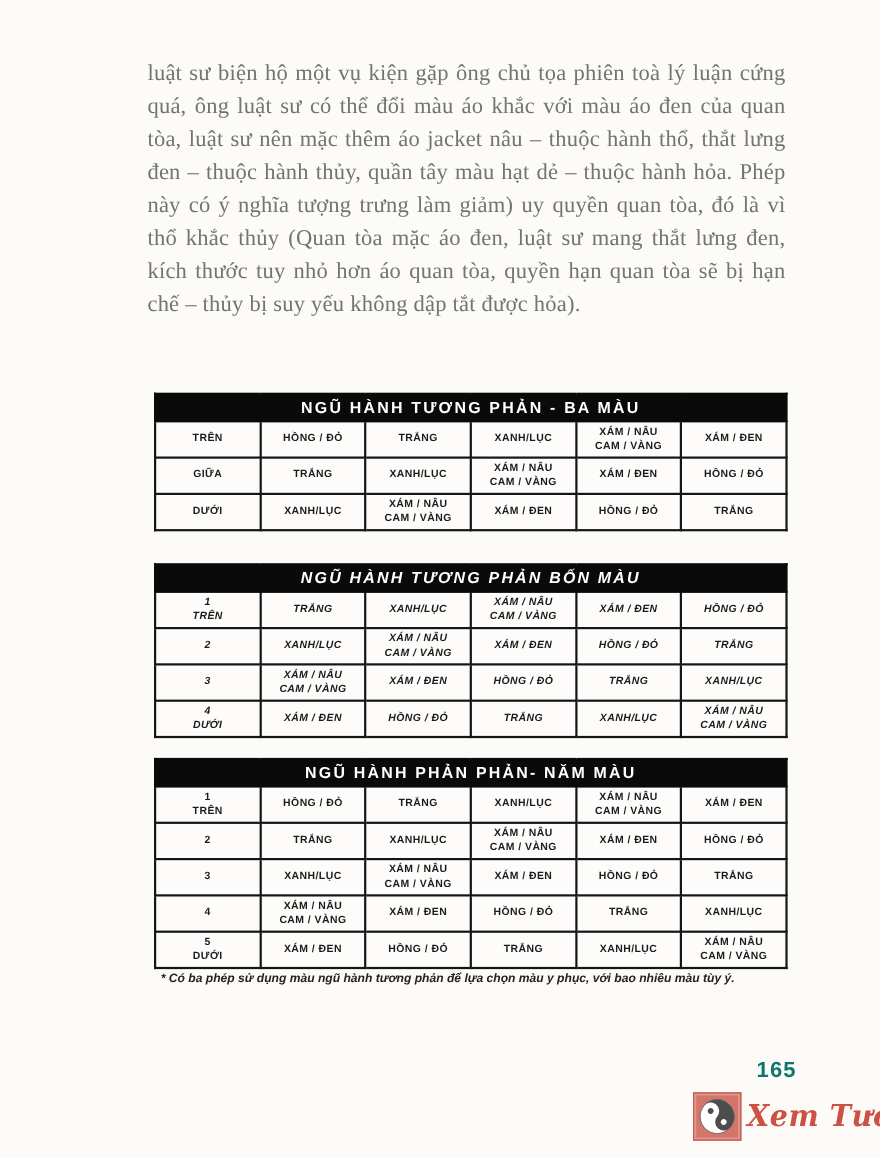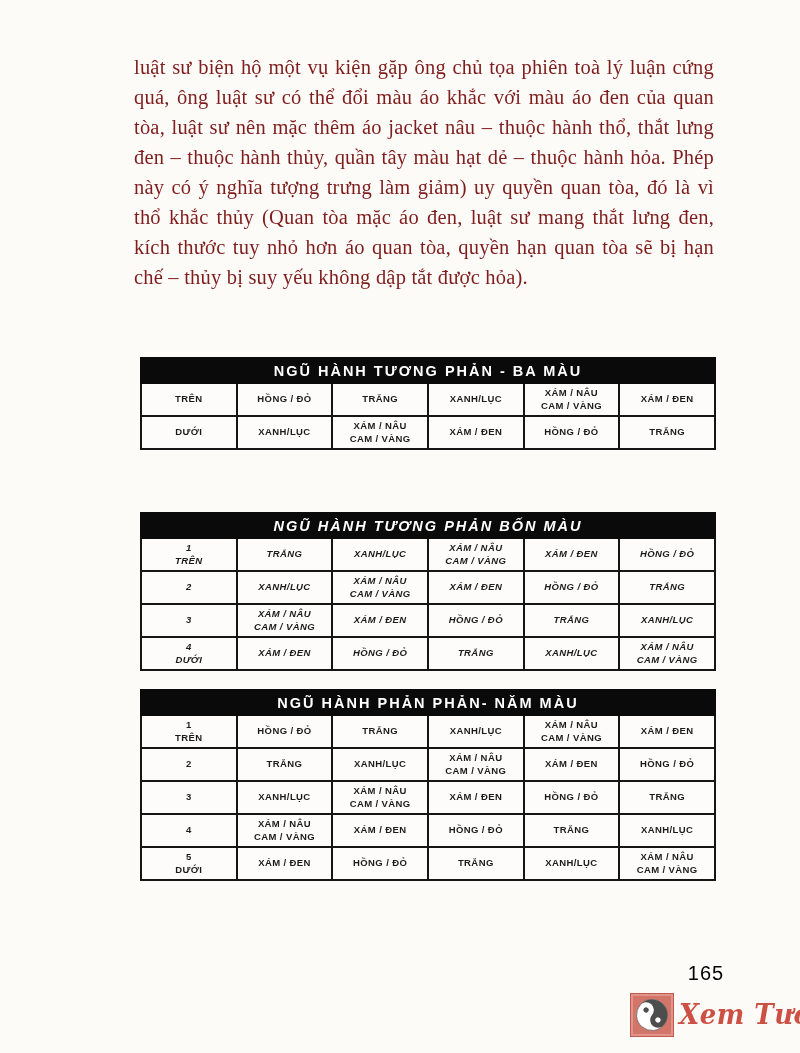--- a/index.html
+++ b/index.html
@@ -3,21 +3,21 @@
 <meta charset="utf-8">
 <style>
   * { margin:0; padding:0; box-sizing:border-box; }
   html,body { width:800px; height:1053px; }
   body { background:#fbfaf6; font-family:"Liberation Serif", serif; }
   .page { position:relative; width:800px; height:1053px; background:#fcfbf8; overflow:hidden; }
 
   
   .paragraph {
     position:absolute; left:134px; top:52px; width:580px;
-    font-size:20.5px; line-height:30px; color:#7f1d1d;
+    font-size:20.5px; line-height:30px; color:#737373;
     text-align:justify; letter-spacing:0.2px;
     font-family:"Liberation Serif", serif;
   }
 
   
   .table-block { position:absolute; left:140px; width:576px; }
   .t1 { top:357px; }
   .t2 { top:512px;font-style:italic; }
   .t3 { top:689px; }
   table { border-collapse:collapse; width:100%; table-layout:fixed; }
@@ -43,21 +43,21 @@
     font-family:"Liberation Sans", sans-serif;
     font-style:italic; font-weight:bold;
     font-size:11px; line-height:16px; color:#242220;
   }
   .footnote-line { text-align:center; white-space:nowrap; }
 
   
   .page-number {
     position:absolute; left:676px; top:962px; width:60px;
     font-family:"Liberation Sans", sans-serif;
-    font-size:20px; font-weight:normal; color:#000000; text-align:center;
+    font-size:20px; font-weight:bold; color:#0f766e; text-align:center;
     letter-spacing:1px;
   }
 
   
   .watermark { position:absolute; left:630px; top:993px; display:flex; align-items:center; gap:5px; }
   .wm-icon {
     width:44px; height:44px; background:#d4756a;
     border:1px solid #c2594e; display:flex; align-items:center; justify-content:center;
     box-shadow:inset 0 0 0 2px #e0958c;
   }
@@ -85,20 +85,28 @@
       <tbody>
           <tr>
             <td>TRÊN</td>
             <td>HỒNG / ĐỎ</td>
             <td>TRẮNG</td>
             <td>XANH/LỤC</td>
             <td>XÁM / NÂU<br>CAM / VÀNG</td>
             <td>XÁM / ĐEN</td>
           </tr>
           <tr>
+            <td>GIỮA</td>
+            <td>TRẮNG</td>
+            <td>XANH/LỤC</td>
+            <td>XÁM / NÂU<br>CAM / VÀNG</td>
+            <td>XÁM / ĐEN</td>
+            <td>HỒNG / ĐỎ</td>
+          </tr>
+          <tr>
             <td>DƯỚI</td>
             <td>XANH/LỤC</td>
             <td>XÁM / NÂU<br>CAM / VÀNG</td>
             <td>XÁM / ĐEN</td>
             <td>HỒNG / ĐỎ</td>
             <td>TRẮNG</td>
           </tr>
         </tbody>
     </table>
   </div>
@@ -193,20 +201,21 @@
             <td>HỒNG / ĐỎ</td>
             <td>TRẮNG</td>
             <td>XANH/LỤC</td>
             <td>XÁM / NÂU<br>CAM / VÀNG</td>
           </tr>
         </tbody>
     </table>
   </div>
 
   <div class="footnote">
+      <div class="footnote-line">* Có ba phép sử dụng màu ngũ hành tương phản để lựa chọn màu y phục, với bao nhiêu màu tùy ý.</div>
     </div>
 
   <div class="page-number">165</div>
 
   <div class="watermark">
     <div class="wm-icon">
       <svg width="34" height="34" viewBox="0 0 34 34" aria-hidden="true">
         <g transform="rotate(-50 17 17)">
           <circle cx="17" cy="17" r="15.5" fill="#ffffff" stroke="#6b6b6b" stroke-width="0.8"></circle>
           <path d="M17 1.5 a15.5 15.5 0 0 1 0 31 a7.75 7.75 0 0 1 0 -15.5 a7.75 7.75 0 0 0 0 -15.5 z" fill="#4d4d4d"></path>

